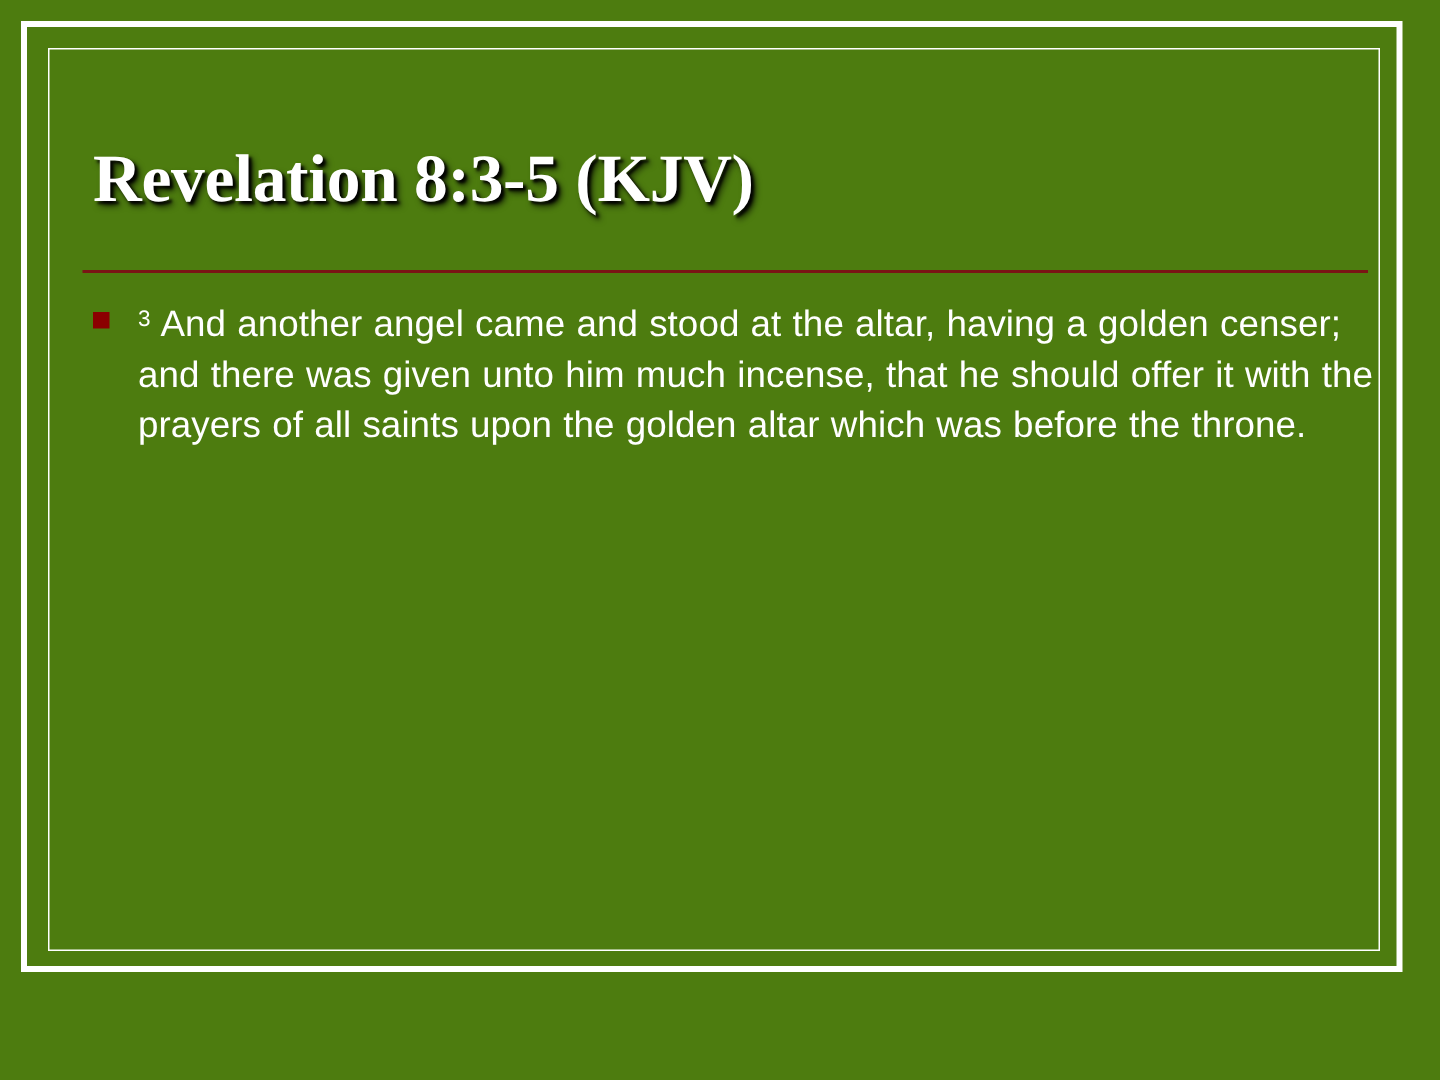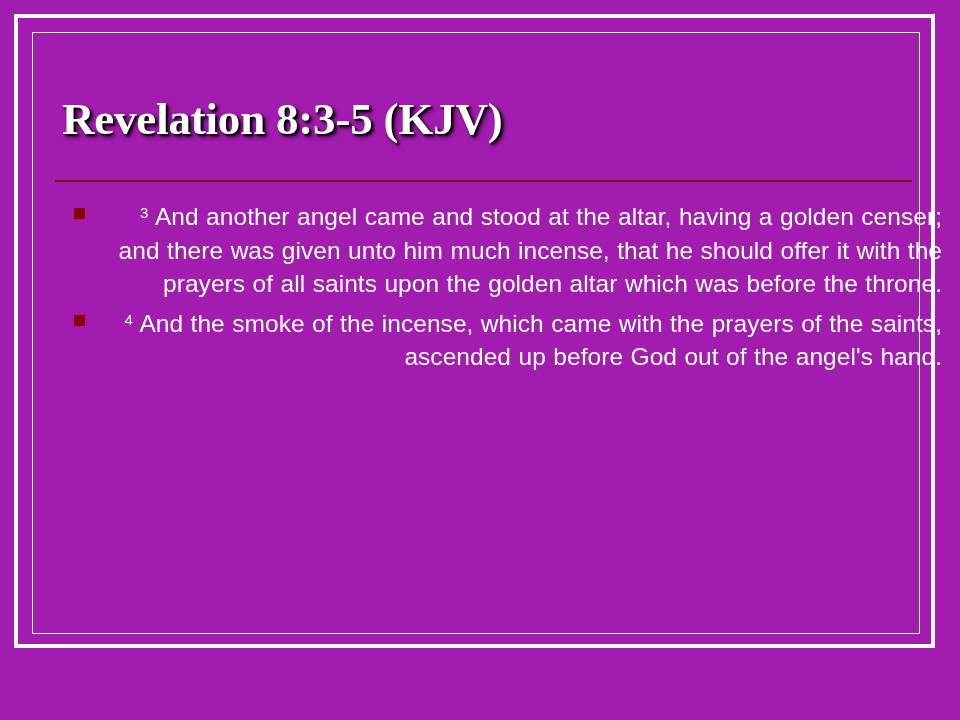--- a/index.html
+++ b/index.html
@@ -11,21 +11,21 @@
     width: 960px;
     height: 720px;
     overflow: hidden;
     font-family: "Liberation Sans", sans-serif;
   }
 
   #slide {
     position: relative;
     width: 960px;
     height: 720px;
-    background: #a21caf;
+    background: #4d7c0f;
   }
 
   
   #frame-outer {
     position: absolute;
     left: 14px;
     top: 14px;
     width: 921px;
     height: 634px;
     border: 4px solid #ffffff;
@@ -65,24 +65,23 @@
     left: 55px;
     top: 180px;
     width: 857px;
     height: 2px;
     background: #7a1515;
   }
 
   
   #body {
     position: absolute;
-    left: 67px;
+    left: 55px;
     top: 196px;
     width: 875px;
-    text-align: right;
   }
   .bullet-item {
     position: relative;
     padding-left: 37px;
     margin: 0 0 2px 0;
     color: #ffffff;
     font-size: 24.5px;
     line-height: 33.5px;
     letter-spacing: 0.05px;
     word-spacing: 0.6px;
@@ -117,21 +116,16 @@
   <div id="title-rule"></div>
 
   <div id="body">
 
     <p class="bullet-item">
       <span class="bullet-marker"></span>
       <span class="verse-num">3</span>
       <span class="verse-text">And another angel came and stood at the altar, having a golden censer; and there was given unto him much incense, that he should offer it with the prayers of all saints upon the golden altar which was before the throne.</span>
     </p>
 
-    <p class="bullet-item">
-      <span class="bullet-marker"></span>
-      <span class="verse-num">4</span>
-      <span class="verse-text">And the smoke of the incense, which came with the prayers of the saints, ascended up before God out of the angel's hand.</span>
-    </p>
 
 
   </div>
 </div>
 
 </body></html>

